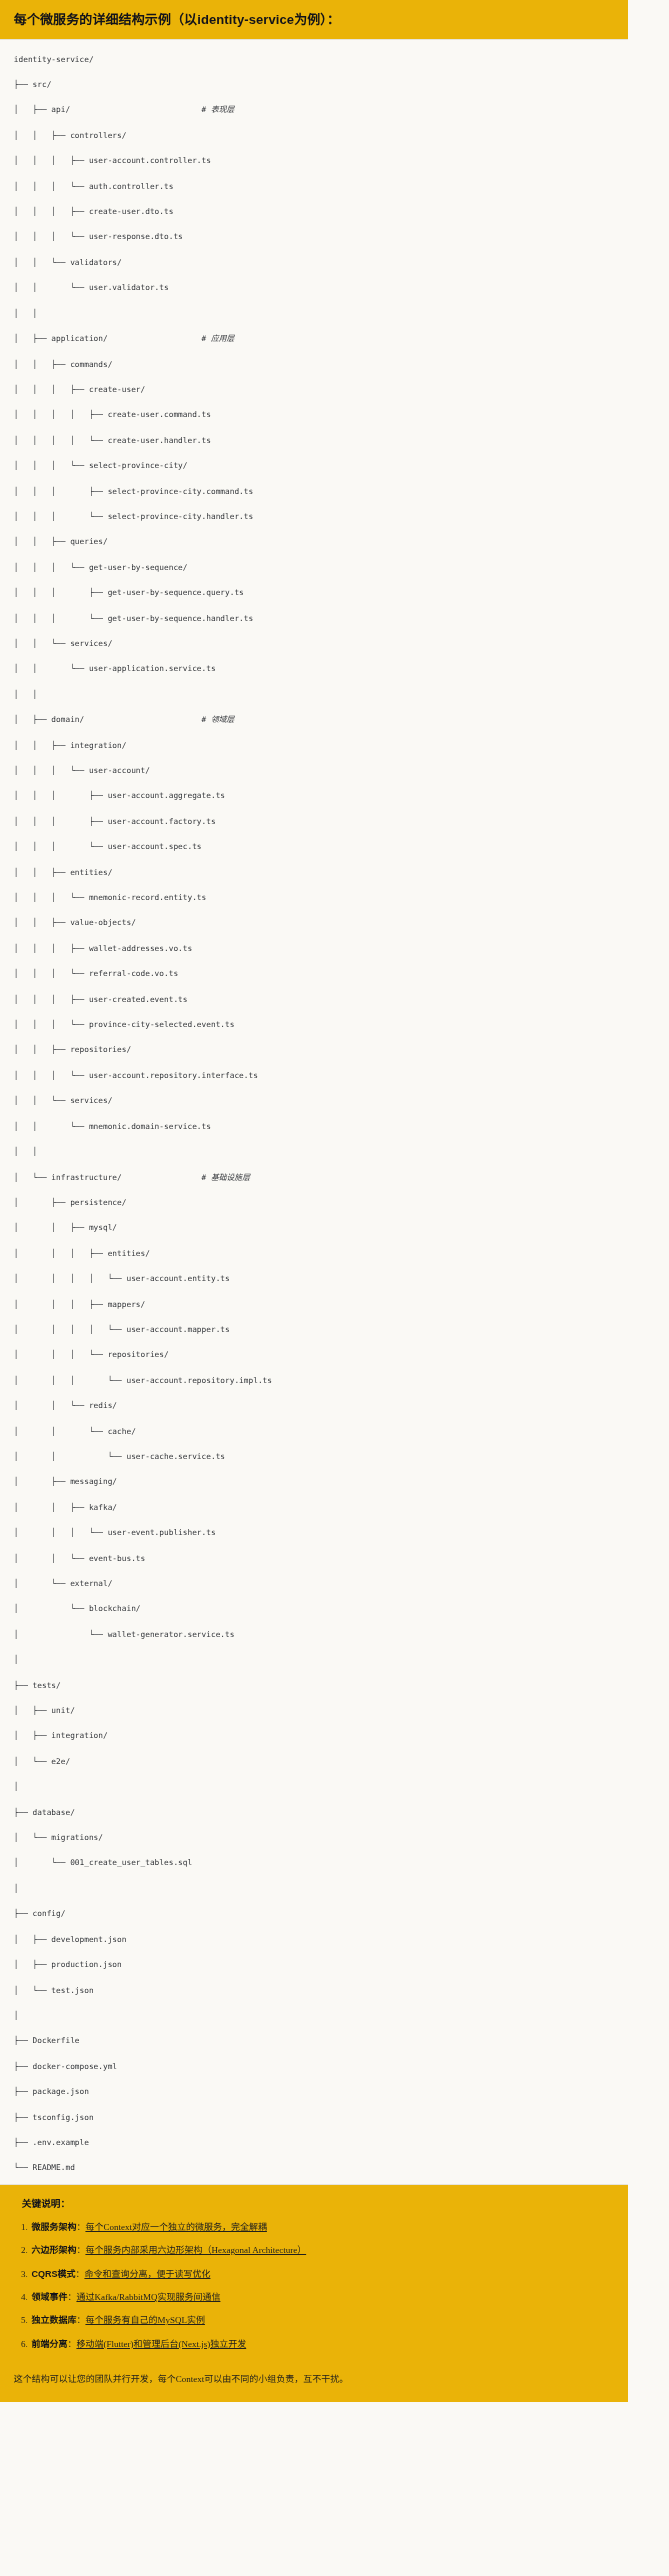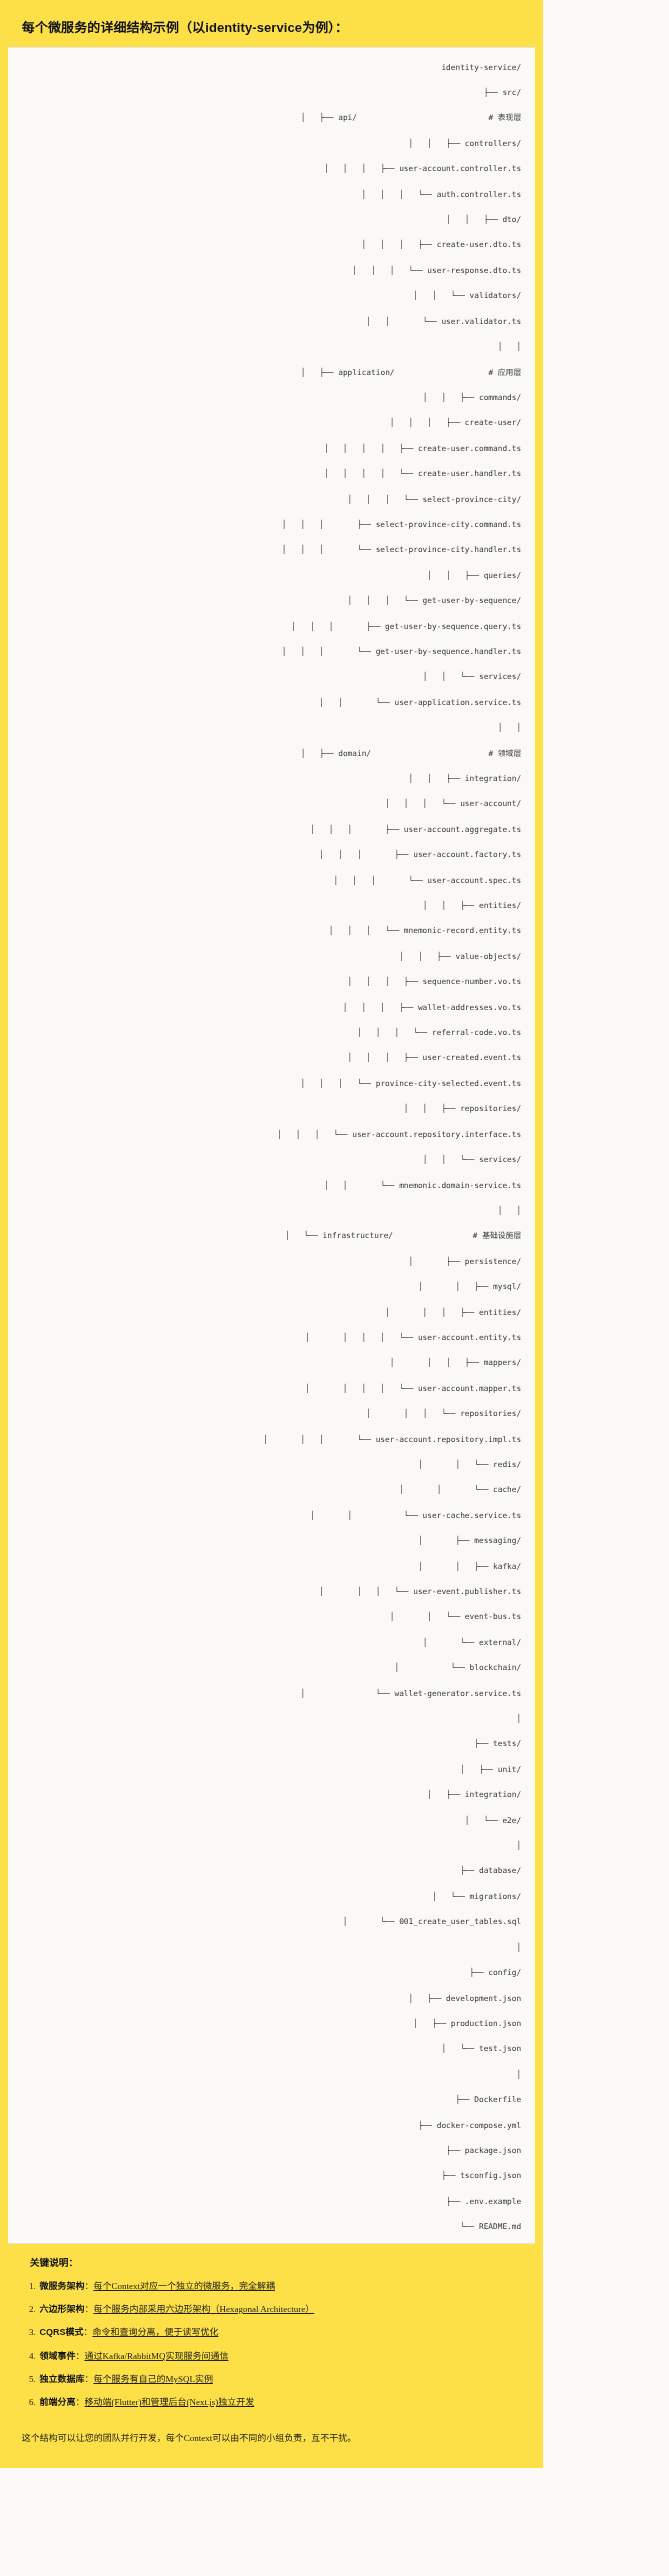--- a/index.html
+++ b/index.html
@@ -8,24 +8,24 @@
     padding: 0;
     background: #faf9f5;
   }
   body {
     width: 669px;
     font-family: "Liberation Sans", sans-serif;
     color: #1f1f1d;
     -webkit-font-smoothing: antialiased;
   }
   .page {
-    width: 543px;
+    width: 628px;
     box-sizing: border-box;
-    padding: 8px;
-    background: #fde047;
+    padding: 0;
+    background: #eab308;
   }
 
   
   .doc-heading {
     font-family: "Liberation Sans", sans-serif;
     font-weight: bold;
     font-size: 13px;
     line-height: 1.35;
     letter-spacing: 0.1px;
     color: #13131a;
@@ -39,29 +39,29 @@
     font-family: "DejaVu Sans Mono", "Liberation Mono", monospace;
     font-size: 7.8px;
     line-height: 12.7px;
     color: #34373b;
     padding: 13.8px 13.8px 8.8px 13.8px;
     margin: 0;
     white-space: pre;
     overflow: visible;
     background: #faf9f5;
     border-bottom: 0.6px solid #e6e4dc;
-    text-align: right;
   }
   .tree-line {
     white-space: pre;
     display: block;
     min-height: 12.7px;
   }
   .tree-line .cmt {
     color: #34373b;
+    font-style: italic;
   }
 
   
   .keypoints {
     padding: 12.5px 13.8px 6.3px 13.8px;
   }
   .kp-title {
     font-family: "Liberation Sans", sans-serif;
     font-weight: bold;
     font-size: 9.7px;
@@ -114,21 +114,20 @@
 <div class="page">
 
   <h2 class="doc-heading">每个微服务的详细结构示例（以identity-service为例）：</h2>
 
   <pre class="tree-block" id="tree-block"><span class="tree-line">identity-service/</span>
 <span class="tree-line">├── src/</span>
 <span class="tree-line"><span>│   ├── api/                            </span><span class="cmt"># 表现层</span></span>
 <span class="tree-line">│   │   ├── controllers/</span>
 <span class="tree-line">│   │   │   ├── user-account.controller.ts</span>
 <span class="tree-line">│   │   │   └── auth.controller.ts</span>
-<span class="tree-line">│   │   ├── dto/</span>
 <span class="tree-line">│   │   │   ├── create-user.dto.ts</span>
 <span class="tree-line">│   │   │   └── user-response.dto.ts</span>
 <span class="tree-line">│   │   └── validators/</span>
 <span class="tree-line">│   │       └── user.validator.ts</span>
 <span class="tree-line">│   │</span>
 <span class="tree-line"><span>│   ├── application/                    </span><span class="cmt"># 应用层</span></span>
 <span class="tree-line">│   │   ├── commands/</span>
 <span class="tree-line">│   │   │   ├── create-user/</span>
 <span class="tree-line">│   │   │   │   ├── create-user.command.ts</span>
 <span class="tree-line">│   │   │   │   └── create-user.handler.ts</span>
@@ -144,21 +143,20 @@
 <span class="tree-line">│   │</span>
 <span class="tree-line"><span>│   ├── domain/                         </span><span class="cmt"># 领域层</span></span>
 <span class="tree-line">│   │   ├── integration/</span>
 <span class="tree-line">│   │   │   └── user-account/</span>
 <span class="tree-line">│   │   │       ├── user-account.aggregate.ts</span>
 <span class="tree-line">│   │   │       ├── user-account.factory.ts</span>
 <span class="tree-line">│   │   │       └── user-account.spec.ts</span>
 <span class="tree-line">│   │   ├── entities/</span>
 <span class="tree-line">│   │   │   └── mnemonic-record.entity.ts</span>
 <span class="tree-line">│   │   ├── value-objects/</span>
-<span class="tree-line">│   │   │   ├── sequence-number.vo.ts</span>
 <span class="tree-line">│   │   │   ├── wallet-addresses.vo.ts</span>
 <span class="tree-line">│   │   │   └── referral-code.vo.ts</span>
 <span class="tree-line">│   │   │   ├── user-created.event.ts</span>
 <span class="tree-line">│   │   │   └── province-city-selected.event.ts</span>
 <span class="tree-line">│   │   ├── repositories/</span>
 <span class="tree-line">│   │   │   └── user-account.repository.interface.ts</span>
 <span class="tree-line">│   │   └── services/</span>
 <span class="tree-line">│   │       └── mnemonic.domain-service.ts</span>
 <span class="tree-line">│   │</span>
 <span class="tree-line"><span>│   └── infrastructure/                 </span><span class="cmt"># 基础设施层</span></span>

